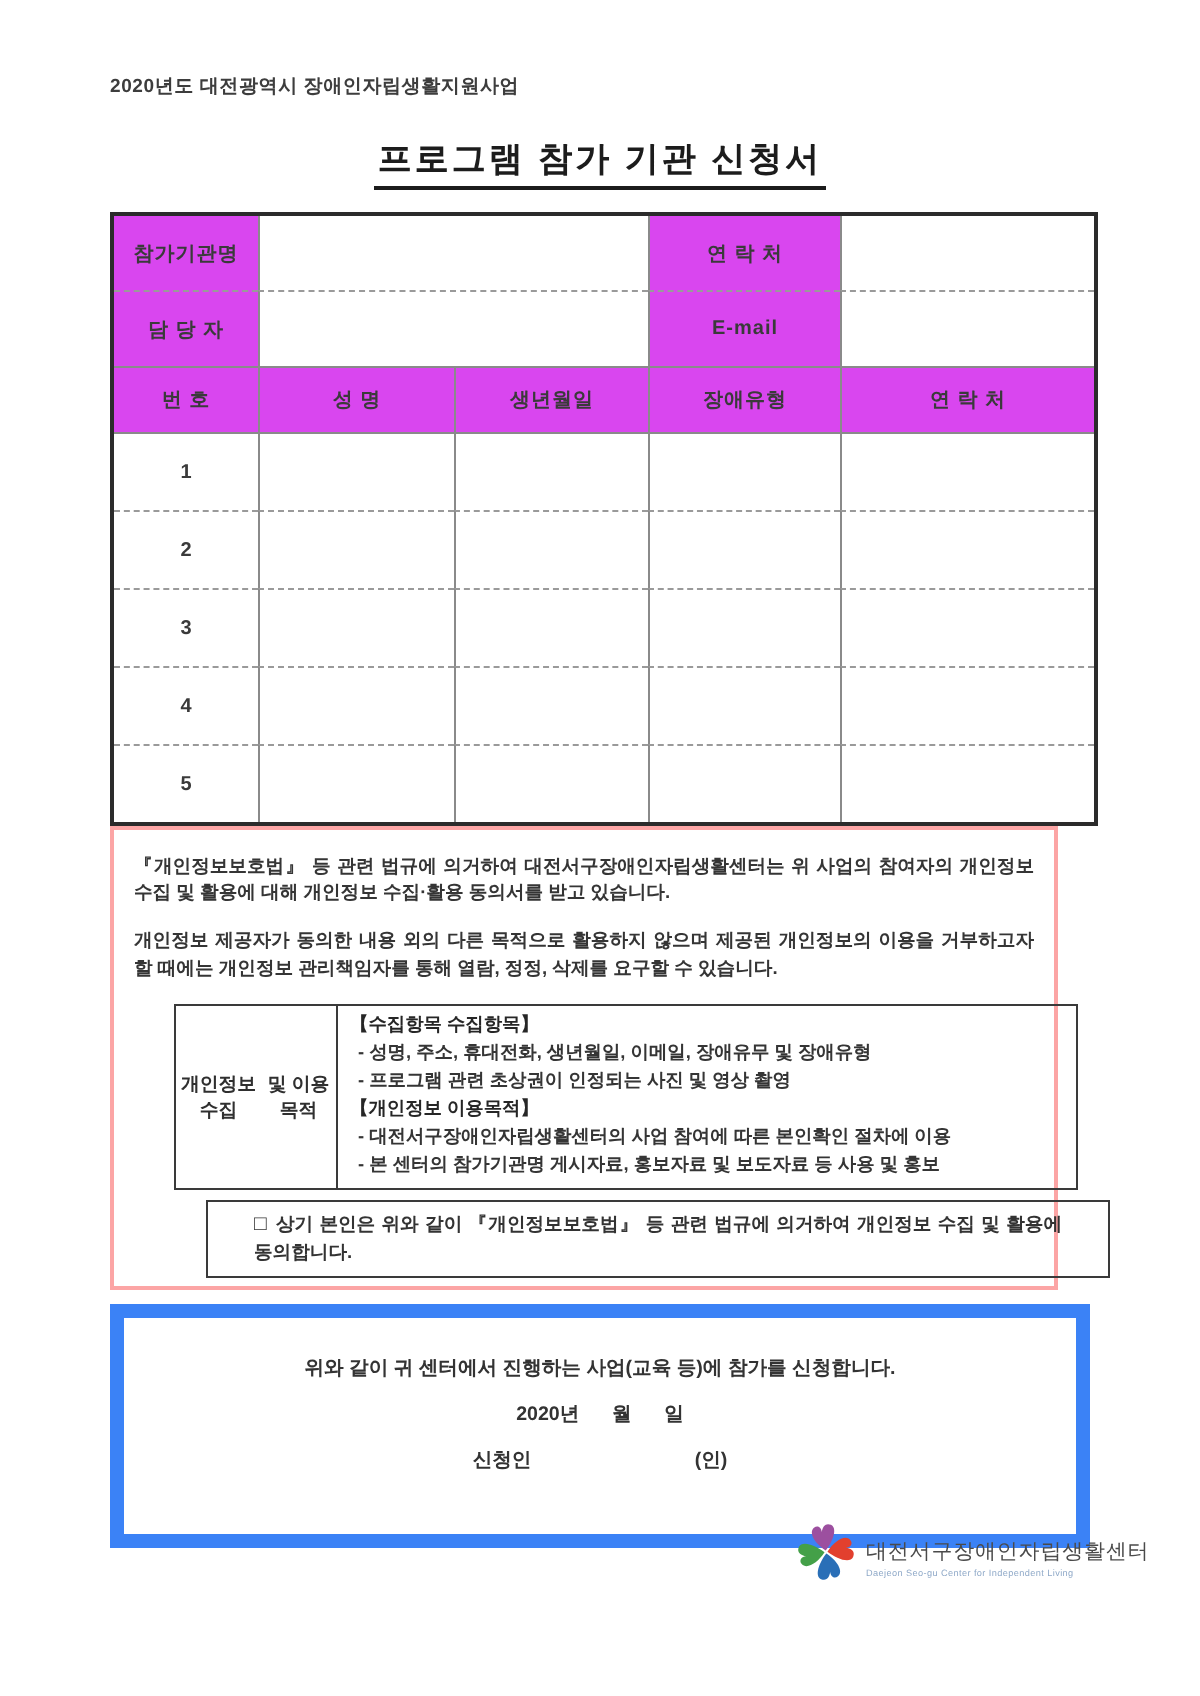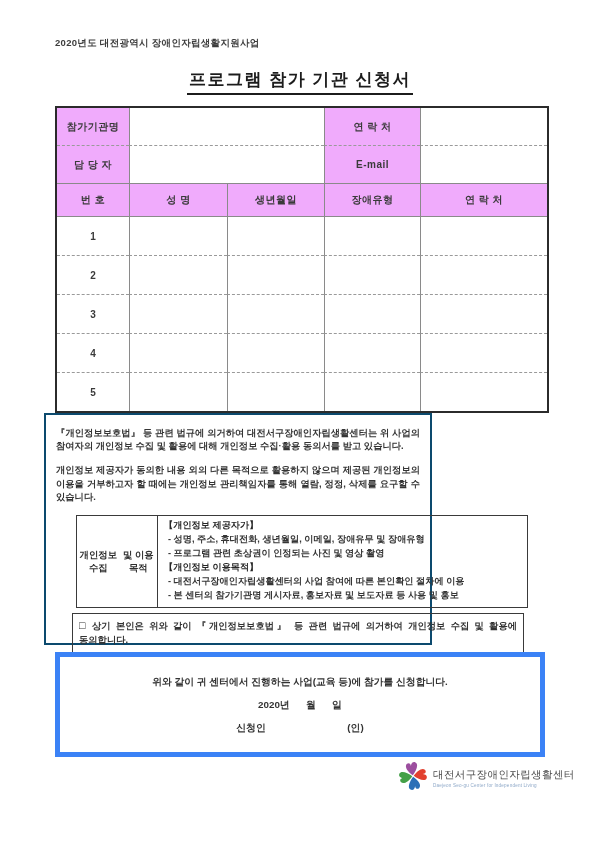--- a/index.html
+++ b/index.html
@@ -26,29 +26,29 @@
     border-collapse:separate;
   }
   table.main td{
     border-left:1px solid #8a8a8a;border-top:1px solid #8a8a8a;
     font-size:10px;color:#3a3a3a;text-align:center;vertical-align:middle;
     padding:0;overflow:hidden;
   }
   table.main tr td:first-child{border-left:none;}
   table.main tr.first td{border-top:none;}
   table.main tr.dashed td{border-top:1px dashed #9a9a9a;}
-  td.lbl{background:#f0abfc;font-weight:600;letter-spacing:0.5px;}
+  td.lbl{background:#d946ef;font-weight:600;letter-spacing:0.5px;}
   tr.h38 td{height:37px;}
   tr.h33 td{height:32px;}
   tr.h39 td{height:38px;}
   td.rowno{color:#4a4a4a;font-weight:600;}
 
   .consent-box{
-    position:absolute;left:44px;top:413px;width:388px;height:232px;
-    border:2px solid #0c4a6e;box-sizing:border-box;padding:12px 10px 0 10px;
+    position:absolute;left:55px;top:413px;width:474px;height:232px;
+    border:2px solid #fca5a5;box-sizing:border-box;padding:12px 10px 0 10px;
   }
   .consent-box p{
     margin:0 0 11px 0;font-size:9.3px;line-height:1.42;
     font-weight:600;color:#353535;text-align:justify;word-break:keep-all;
   }
   .consent-box p.note{margin-bottom:6px;}
 
   .inner-table{
     display:flex;margin-left:20px;width:452px;box-sizing:border-box;
     border:1.5px solid #3a3a3a;
@@ -56,29 +56,29 @@
   .inner-left{
     width:80px;border-right:1px solid #3a3a3a;display:flex;
     align-items:center;justify-content:center;
     font-size:9.4px;font-weight:700;color:#2f2f2f;line-height:1.4;text-align:center;
   }
   .inner-right{flex:1;padding:3px 6px 4px 6px;font-size:9.2px;line-height:1.52;color:#353535;}
   .inner-right .hdr{font-weight:700;color:#262626;}
   .inner-right .item{font-weight:600;padding-left:4px;}
 
   .agree-box{
-    margin-left:16px;margin-top:5px;width:452px;box-sizing:border-box;
-    border:1.5px solid #3a3a3a;padding:4px 6px;
+    margin-left:36px;margin-top:5px;width:452px;box-sizing:border-box;
+    border:1.5px solid #3a3a3a;padding:4px 23px;
     font-size:9.3px;line-height:1.5;font-weight:600;color:#333;text-align:justify;word-break:keep-all;
   }
   .agree-box .chk{font-size:10.5px;font-weight:400;margin-right:4px;cursor:pointer;}
 
   .apply-box{
-    position:absolute;left:55px;top:652px;width:490px;height:105px;
-    border:5px solid #3b82f6;box-sizing:border-box;text-align:center;
+    position:absolute;left:55px;top:652px;width:490px;height:122px;
+    border:7px solid #3b82f6;box-sizing:border-box;text-align:center;
     padding-top:19px;
   }
   .apply-box .line{font-size:9.8px;font-weight:600;color:#333;margin-bottom:10px;white-space:pre;}
 
   .logo{
     position:absolute;left:398px;top:760px;display:flex;align-items:center;gap:5px;
   }
   .logo-text .kr{font-size:10.5px;font-weight:400;color:#4a4a4a;letter-spacing:0.4px;}
   .logo-text .en{font-size:4.6px;color:#8fa9c8;letter-spacing:0.2px;margin-top:1px;}
 </style>
@@ -162,21 +162,21 @@
   <div class="consent-box">
     <p>『개인정보보호법』 등 관련 법규에 의거하여 대전서구장애인자립생활센터는 위 사업의 참여자의 개인정보 수집 및 활용에 대해 개인정보 수집·활용 동의서를 받고 있습니다.</p>
     <p>개인정보 제공자가 동의한 내용 외의 다른 목적으로 활용하지 않으며 제공된 개인정보의 이용을 거부하고자 할 때에는 개인정보 관리책임자를 통해 열람, 정정, 삭제를 요구할 수 있습니다.</p>
 
     <div class="inner-table">
       <div class="inner-left">
         <span>개인정보수집</span>
         <span>및 이용목적</span>
       </div>
       <div class="inner-right">
-        <div class="hdr">【개인정보 제공자가】</div>
+        <div class="hdr">【수집항목 수집항목】</div>
         <div class="item">- 성명, 주소, 휴대전화, 생년월일, 이메일, 장애유무 및 장애유형</div>
         <div class="item">- 프로그램 관련 초상권이 인정되는 사진 및 영상 촬영</div>
         <div class="hdr">【개인정보 이용목적】</div>
         <div class="item">- 대전서구장애인자립생활센터의 사업 참여에 따른 본인확인 절차에 이용</div>
         <div class="item">- 본 센터의 참가기관명 게시자료, 홍보자료 및 보도자료 등 사용 및 홍보</div>
       </div>
     </div>
 
     <div class="agree-box">
       <span class="chk">□</span><span>상기 본인은 위와 같이 『개인정보보호법』 등 관련 법규에 의거하여 개인정보 수집 및 활용에 동의합니다.</span>

